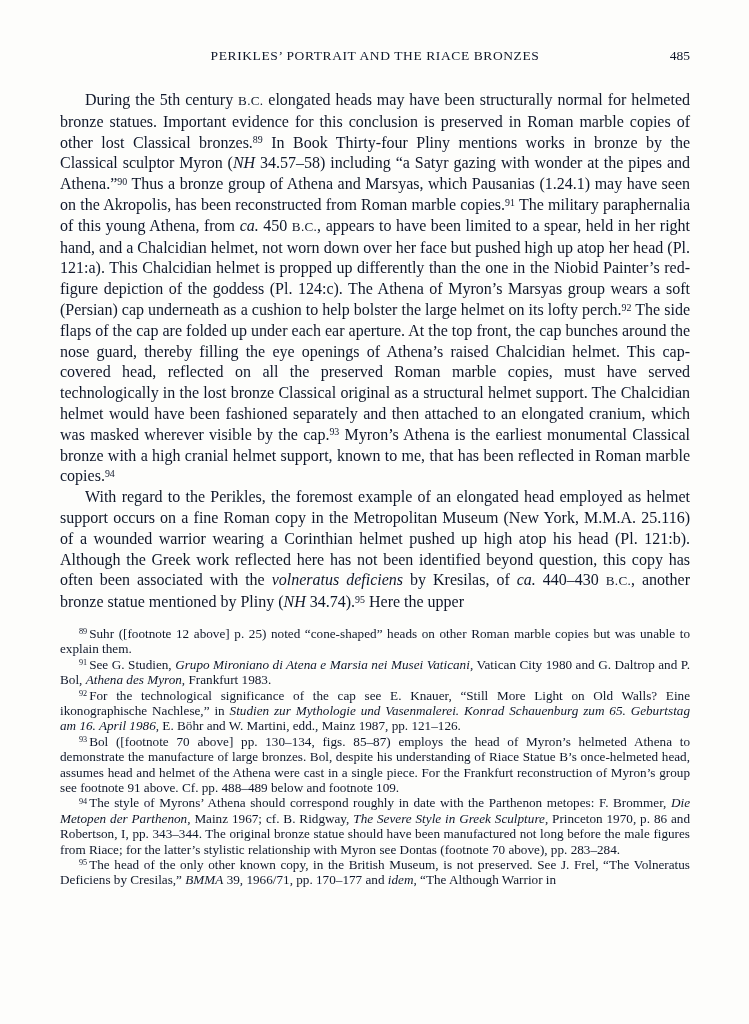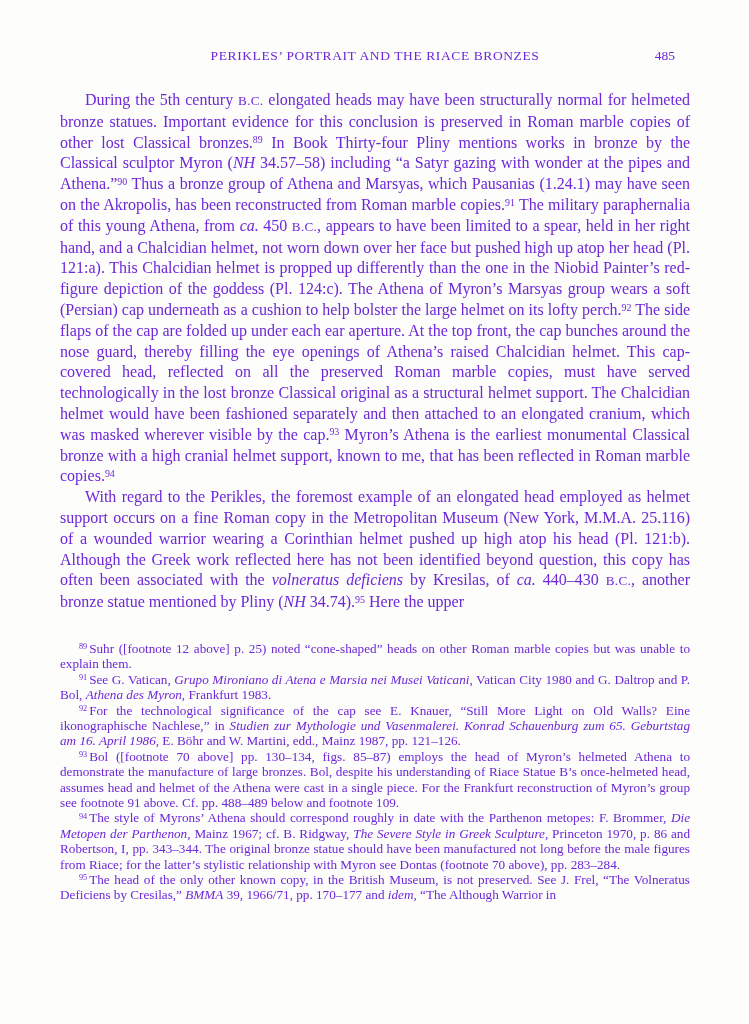--- a/index.html
+++ b/index.html
@@ -6,21 +6,21 @@
     margin: 0;
     padding: 0;
     background: #ffffff;
   }
   .page {
     position: relative;
     width: 749px;
     height: 1024px;
     box-sizing: border-box;
     background: #fdfdfb;
-    color: #6d28d9;
+    color: #0f172a;
     font-family: "Liberation Serif", serif;
     padding: 48px 59px 16px 60px;
     overflow: hidden;
   }
   
   .page-header {
     position: relative;
     height: 16px;
     margin-bottom: 26px;
   }
@@ -28,21 +28,21 @@
     position: absolute;
     left: 0;
     right: 0;
     text-align: center;
     font-size: 13.5px;
     letter-spacing: 0.6px;
     white-space: nowrap;
   }
   .page-number {
     position: absolute;
-    right: 15px;
+    right: 0;
     top: 0;
     font-size: 13.5px;
   }
   
   .body-text {
     font-size: 16px;
     line-height: 20.8px;
     text-align: justify;
   }
   .body-text p {
@@ -55,21 +55,21 @@
   .sc { font-size: 0.82em; letter-spacing: 0.3px; }
   sup.fn-ref, sup.fn-num {
     font-size: 0.62em;
     line-height: 0;
     vertical-align: baseline;
     position: relative;
     top: -0.45em;
   }
   
   .footnotes {
-    margin-top: 28px;
+    margin-top: 13px;
     font-size: 13.2px;
     line-height: 15.4px;
     text-align: justify;
   }
   .footnotes p.footnote {
     margin: 0;
     text-indent: 19px;
   }
   sup.fn-num { margin-right: 2px; }
 </style>
@@ -82,19 +82,19 @@
     <span class="page-number">485</span>
   </header>
 
   <main class="body-text">
       <p class="indent"><span>During the 5th century </span><span class="sc">B.C.</span><span> elongated heads may have been structurally normal for helmeted bronze statues. Important evidence for this conclusion is preserved in Roman marble copies of other lost Classical bronzes.</span><sup class="fn-ref">89</sup><span> In Book Thirty-four Pliny mentions works in bronze by the Classical sculptor Myron (</span><span class="it">NH</span><span> 34.57–58) including “a Satyr gazing with wonder at the pipes and Athena.”</span><sup class="fn-ref">90</sup><span> Thus a bronze group of Athena and Marsyas, which Pausanias (1.24.1) may have seen on the Akropolis, has been reconstructed from Roman marble copies.</span><sup class="fn-ref">91</sup><span> The military paraphernalia of this young Athena, from </span><span class="it">ca.</span><span> 450 </span><span class="sc">B.C.</span><span>, appears to have been limited to a spear, held in her right hand, and a Chalcidian helmet, not worn down over her face but pushed high up atop her head (Pl. 121:a). This Chalcidian helmet is propped up differently than the one in the Niobid Painter’s red-figure depiction of the goddess (Pl. 124:c). The Athena of Myron’s Marsyas group wears a soft (Persian) cap underneath as a cushion to help bolster the large helmet on its lofty perch.</span><sup class="fn-ref">92</sup><span> The side flaps of the cap are folded up under each ear aperture. At the top front, the cap bunches around the nose guard, thereby filling the eye openings of Athena’s raised Chalcidian helmet. This cap-covered head, reflected on all the preserved Roman marble copies, must have served technologically in the lost bronze Classical original as a structural helmet support. The Chalcidian helmet would have been fashioned separately and then attached to an elongated cranium, which was masked wherever visible by the cap.</span><sup class="fn-ref">93</sup><span> Myron’s Athena is the earliest monumental Classical bronze with a high cranial helmet support, known to me, that has been reflected in Roman marble copies.</span><sup class="fn-ref">94</sup></p>
       <p class="indent"><span>With regard to the Perikles, the foremost example of an elongated head employed as helmet support occurs on a fine Roman copy in the Metropolitan Museum (New York, M.M.A. 25.116) of a wounded warrior wearing a Corinthian helmet pushed up high atop his head (Pl. 121:b). Although the Greek work reflected here has not been identified beyond question, this copy has often been associated with the </span><span class="it">volneratus deficiens</span><span> by Kresilas, of </span><span class="it">ca.</span><span> 440–430 </span><span class="sc">B.C.</span><span>, another bronze statue mentioned by Pliny (</span><span class="it">NH</span><span> 34.74).</span><sup class="fn-ref">95</sup><span> Here the upper</span></p>
     </main>
 
   <section class="footnotes">
       <p class="footnote"><sup class="fn-num">89</sup><span>Suhr ([footnote 12 above] p. 25) noted “cone-shaped” heads on other Roman marble copies but was unable to explain them.</span></p>
-      <p class="footnote"><sup class="fn-num">91</sup><span>See G. Vatican, </span><span class="it">Grupo Mironiano di Atena e Marsia nei Musei Vaticani</span><span>, Vatican City 1980 and G. Daltrop and P. Bol, </span><span class="it">Athena des Myron</span><span>, Frankfurt 1983.</span></p>
+      <p class="footnote"><sup class="fn-num">91</sup><span>See G. Studien, </span><span class="it">Grupo Mironiano di Atena e Marsia nei Musei Vaticani</span><span>, Vatican City 1980 and G. Daltrop and P. Bol, </span><span class="it">Athena des Myron</span><span>, Frankfurt 1983.</span></p>
       <p class="footnote"><sup class="fn-num">92</sup><span>For the technological significance of the cap see E. Knauer, “Still More Light on Old Walls? Eine ikonographische Nachlese,” in </span><span class="it">Studien zur Mythologie und Vasenmalerei. Konrad Schauenburg zum 65. Geburtstag am 16. April 1986</span><span>, E. Böhr and W. Martini, edd., Mainz 1987, pp. 121–126.</span></p>
       <p class="footnote"><sup class="fn-num">93</sup><span>Bol ([footnote 70 above] pp. 130–134, figs. 85–87) employs the head of Myron’s helmeted Athena to demonstrate the manufacture of large bronzes. Bol, despite his understanding of Riace Statue B’s once-helmeted head, assumes head and helmet of the Athena were cast in a single piece. For the Frankfurt reconstruction of Myron’s group see footnote 91 above. Cf. pp. 488–489 below and footnote 109.</span></p>
       <p class="footnote"><sup class="fn-num">94</sup><span>The style of Myrons’ Athena should correspond roughly in date with the Parthenon metopes: F. Brommer, </span><span class="it">Die Metopen der Parthenon</span><span>, Mainz 1967; cf. B. Ridgway, </span><span class="it">The Severe Style in Greek Sculpture</span><span>, Princeton 1970, p. 86 and Robertson, I, pp. 343–344. The original bronze statue should have been manufactured not long before the male figures from Riace; for the latter’s stylistic relationship with Myron see Dontas (footnote 70 above), pp. 283–284.</span></p>
       <p class="footnote"><sup class="fn-num">95</sup><span>The head of the only other known copy, in the British Museum, is not preserved. See J. Frel, “The Volneratus Deficiens by Cresilas,” </span><span class="it">BMMA</span><span> 39, 1966/71, pp. 170–177 and </span><span class="it">idem</span><span>, “The Although Warrior in</span></p>
     </section>
 </div>
 
 </body></html>

